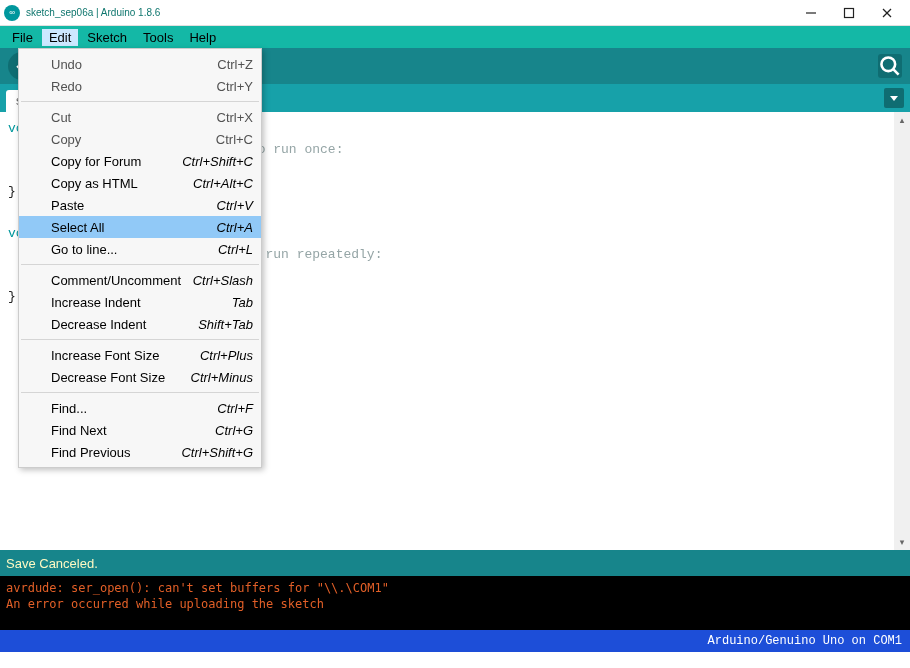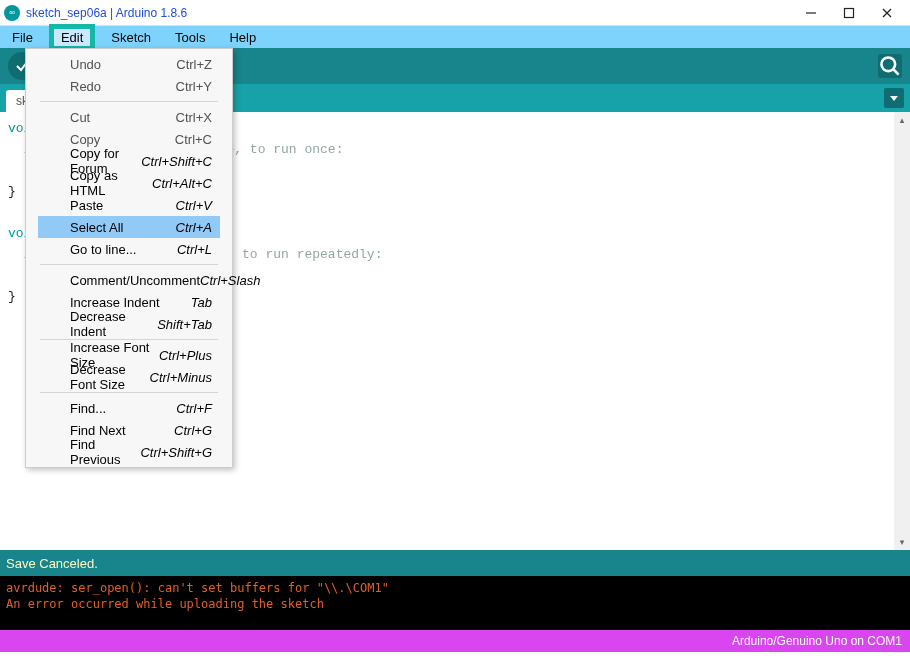--- a/index.html
+++ b/index.html
@@ -24,43 +24,43 @@
     width: 16px; height: 16px;
     border-radius: 50%;
     background: #00979d;
     color: #fff;
     font-size: 8px;
     display: flex;
     align-items: center;
     justify-content: center;
     margin-right: 6px;
   }
-  .titlebar .title { flex: 1; font-size: 12px; color: #1d4ed8;}
+  .titlebar .title { flex: 1; font-size: 10px; color: #0f766e;}
   .wbtn {
     width: 38px; height: 22px;
     display:flex;align-items:center;justify-content:center;
     font-size: 13px;
     color: #222;
   }
   .wbtn svg { width: 12px; height: 12px; }
   .menubar {
     height: 22px;
-    background: #7dd3fc;
+    background: #14b8a6;
     display: flex;
     align-items: center;
     padding: 0 4px;
-    gap: 8px;
+    gap: 0;
   }
   .menubar .mitem {
     padding: 2px 8px;
     font-size: 13px;
   }
   .menubar .mitem.open {
     background: #cce8ff;
-    border: 5px solid #14b8a6;
+    border: 1px solid #14b8a6;
     padding: 1px 7px;
   }
   .toolbar {
     height: 36px;
     background: #17858b;
     display: flex;
     align-items: center;
     padding: 0 8px;
     gap: 6px;
   }
@@ -141,39 +141,40 @@
     background: #000;
     color: #e25f27;
     font-family: Consolas, monospace;
     font-size: 12px;
     padding: 4px 6px;
     line-height: 16px;
     white-space: pre;
   }
   .footer {
     height: 22px;
-    background: #d946ef;
+    background: #1d4ed8;
     color: #fff;
     font-size: 12px;
     display: flex;
     align-items: center;
     padding: 0 8px;
+    font-family: Liberation Mono, monospace;
   }
   .footer .spacer { flex: 1;}
   
   .dropdown {
     position: absolute;
     top: 48px;
-    left: 25px;
-    width: 208px;
+    left: 18px;
+    width: 244px;
     background: #f7f7f7;
     border: 1px solid #ccc;
     box-shadow: 2px 2px 6px rgba(0,0,0,0.25);
     z-index: 100;
-    padding: 4px 12px;
+    padding: 4px 0;
   }
   .dd-item {
     display: flex;
     font-size: 13px;
     padding: 2px 8px 2px 32px;
     color: #525252;
     height: 22px;
     align-items: center;
   }
   .dd-item .lbl { flex: 1;}

